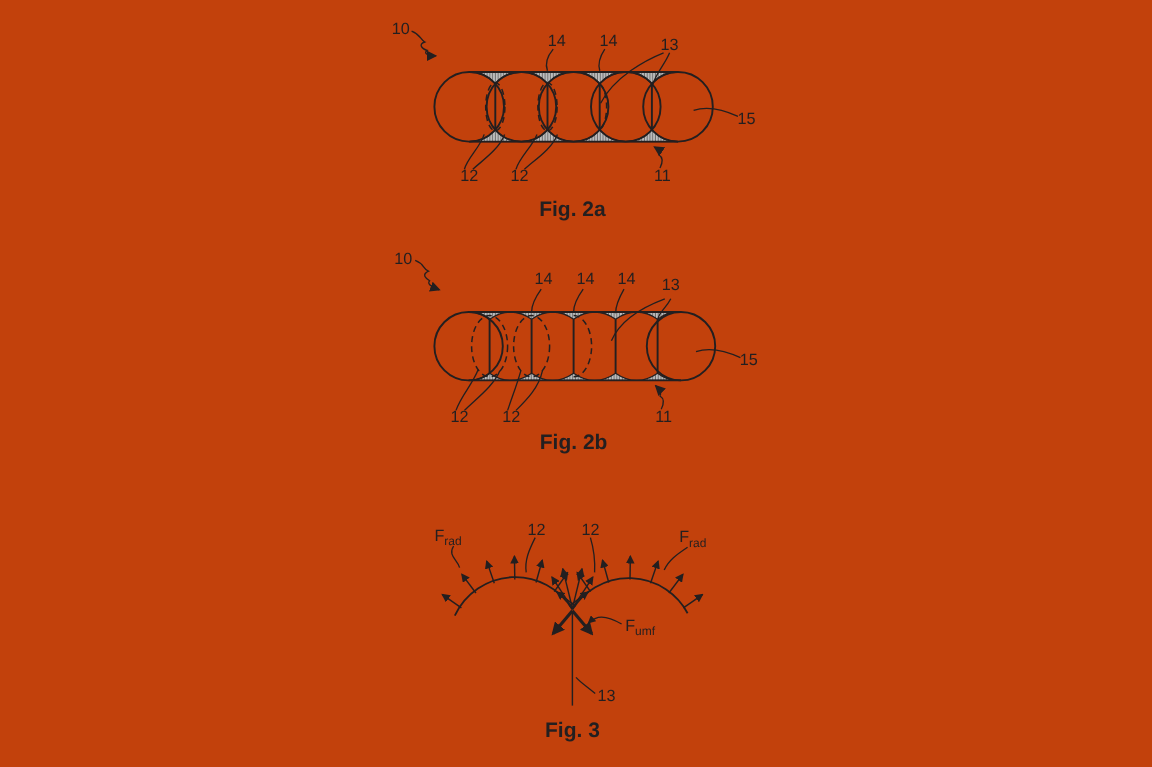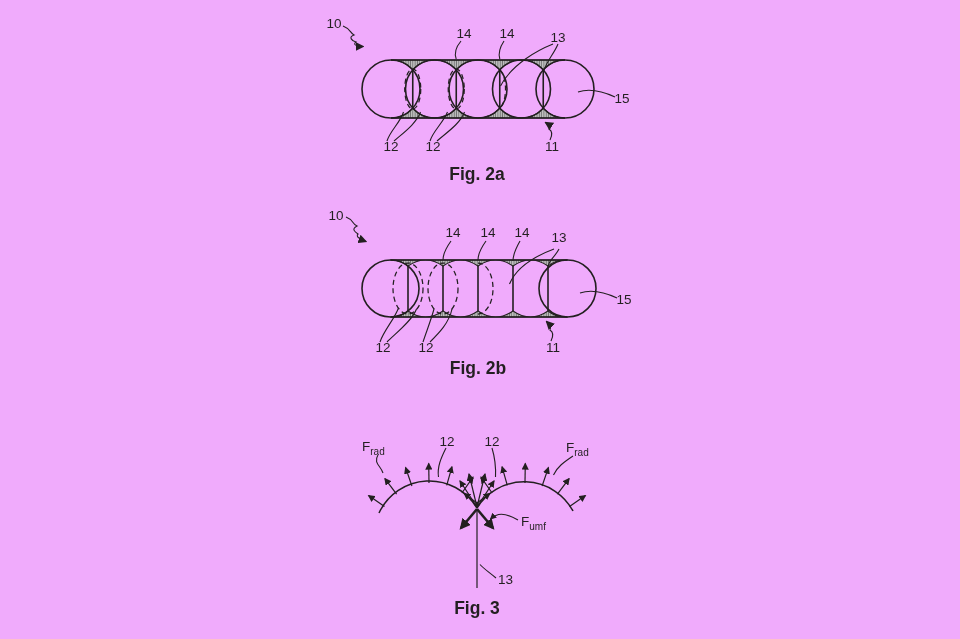--- a/index.html
+++ b/index.html
@@ -1,16 +1,16 @@
 <!DOCTYPE html>
 <html><head>
 <meta charset="utf-8">
 <style>
   html,body{margin:0;padding:0;background:#ffffff;}
-  .sheet{position:relative;width:960px;height:639px;background:#f0abfc;overflow:hidden;
+  .sheet{position:relative;width:960px;height:639px;background:#c2410c;overflow:hidden;
          font-family:"Liberation Sans", sans-serif;}
   .sheet svg{position:absolute;left:0;top:0;}
   text{fill:#231f20;font-family:"Liberation Sans", sans-serif;}
   .ref{font-size:13.5px;}
   .caption{font-size:17.5px;font-weight:bold;}
   .sub{font-size:10px;}
   .ln{stroke:#231f20;stroke-width:1.6;fill:none;}
   .thin{stroke:#231f20;stroke-width:1.2;fill:none;}
   .leader{stroke:#231f20;stroke-width:1.1;fill:none;}
   .dashedln{stroke:#231f20;stroke-width:1.25;fill:none;stroke-dasharray:5 3.5;}

